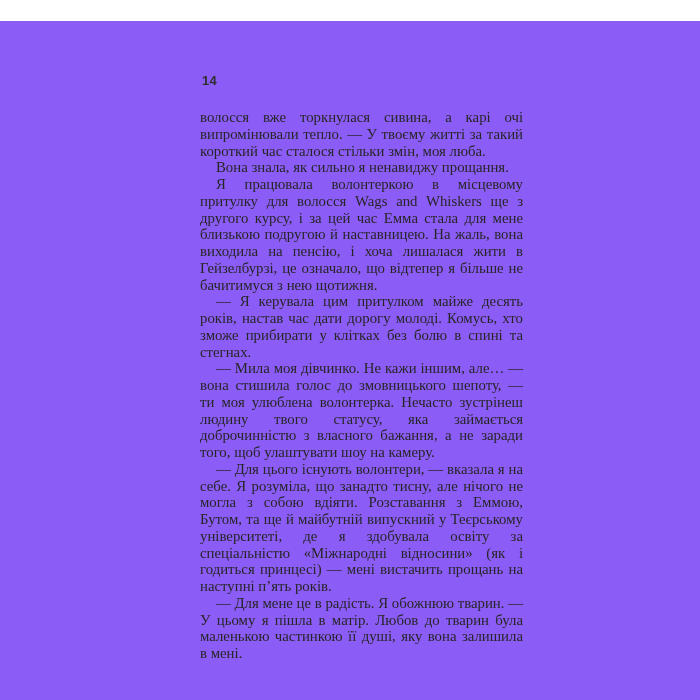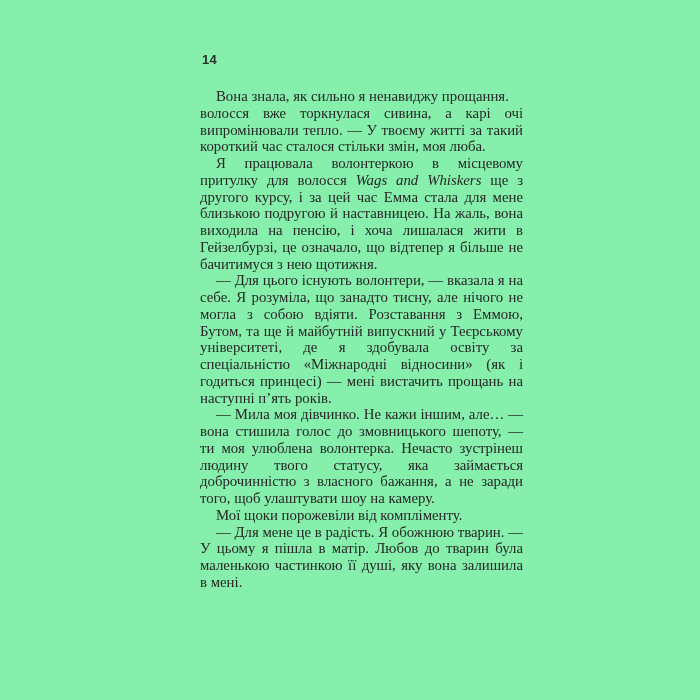--- a/index.html
+++ b/index.html
@@ -9,21 +9,22 @@
   }
   body {
     width: 700px;
     height: 700px;
     position: relative;
     overflow: hidden;
   }
   .book-page {
     position: absolute;
     inset: 0;
-    background: #86efac;
+    background: #8b5cf6;
+    margin-top: 21px;
   }
   .page-number {
     position: absolute;
     left: 202px;
     top: 52px;
     font-family: "Liberation Sans", sans-serif;
     font-size: 13px;
     font-weight: 600;
     color: #2e2e2e;
     letter-spacing: 0.3px;
@@ -40,30 +41,29 @@
     text-align: justify;
   }
   .page-text p.para {
     margin: 0;
     padding: 0;
   }
   .page-text p.para.indent {
     text-indent: 16px;
   }
   .page-text .italic {
-    font-style: italic;
   }
 </style>
 </head>
 <body>
 
 <div class="book-page">
   <div class="page-number">14</div>
   <div class="page-text">
+      <p class="para"><span>волосся вже торкнулася сивина, а карі очі випромінювали тепло. — У твоєму житті за такий короткий час сталося стільки змін, моя люба.</span></p>
       <p class="para indent"><span>Вона знала, як сильно я ненавиджу прощання.</span></p>
-      <p class="para"><span>волосся вже торкнулася сивина, а карі очі випромінювали тепло. — У твоєму житті за такий короткий час сталося стільки змін, моя люба.</span></p>
       <p class="para indent"><span>Я працювала волонтеркою в місцевому притулку для волосся </span><span class="italic">Wags and Whiskers</span><span> ще з другого курсу, і за цей час Емма стала для мене близькою подругою й наставницею. На жаль, вона виходила на пенсію, і хоча лишалася жити в Гейзелбурзі, це означало, що відтепер я більше не бачитимуся з нею щотижня.</span></p>
+      <p class="para indent"><span>— Я керувала цим притулком майже десять років, настав час дати дорогу молоді. Комусь, хто зможе прибирати у клітках </span><span class="italic">без</span><span> болю в спині та стегнах.</span></p>
+      <p class="para indent"><span>— Мила моя дівчинко. Не кажи іншим, але… — вона стишила голос до змовницького шепоту, — ти моя улюблена волонтерка. Нечасто зустрінеш людину твого статусу, яка займається доброчинністю з власного бажання, а не заради того, щоб улаштувати шоу на камеру.</span></p>
       <p class="para indent"><span>— Для цього існують волонтери, — вказала я на себе. Я розуміла, що занадто тисну, але нічого не могла з собою вдіяти. Розставання з Еммою, Бутом, та ще й майбутній випускний у Теєрському університеті, де я здобувала освіту за спеціальністю «Міжнародні відносини» (як і годиться принцесі) — мені вистачить прощань на наступні п’ять років.</span></p>
-      <p class="para indent"><span>— Мила моя дівчинко. Не кажи іншим, але… — вона стишила голос до змовницького шепоту, — ти моя улюблена волонтерка. Нечасто зустрінеш людину твого статусу, яка займається доброчинністю з власного бажання, а не заради того, щоб улаштувати шоу на камеру.</span></p>
-      <p class="para indent"><span>Мої щоки порожевіли від компліменту.</span></p>
       <p class="para indent"><span>— Для мене це в радість. Я обожнюю тварин. — У цьому я пішла в матір. Любов до тварин була маленькою частинкою її душі, яку вона залишила в мені.</span></p>
     </div>
 </div>
 
 </body></html>

